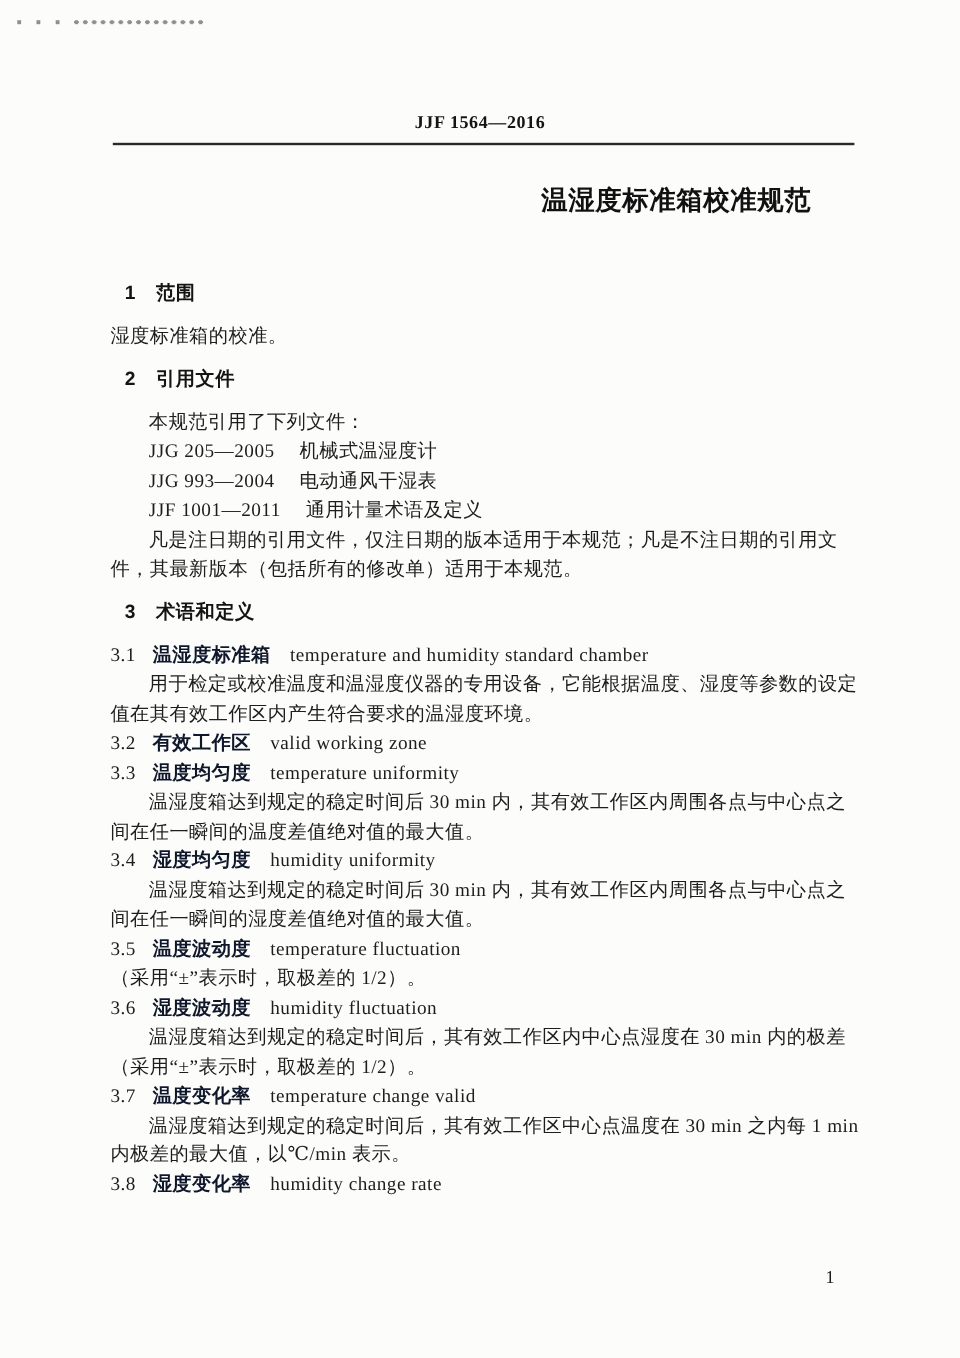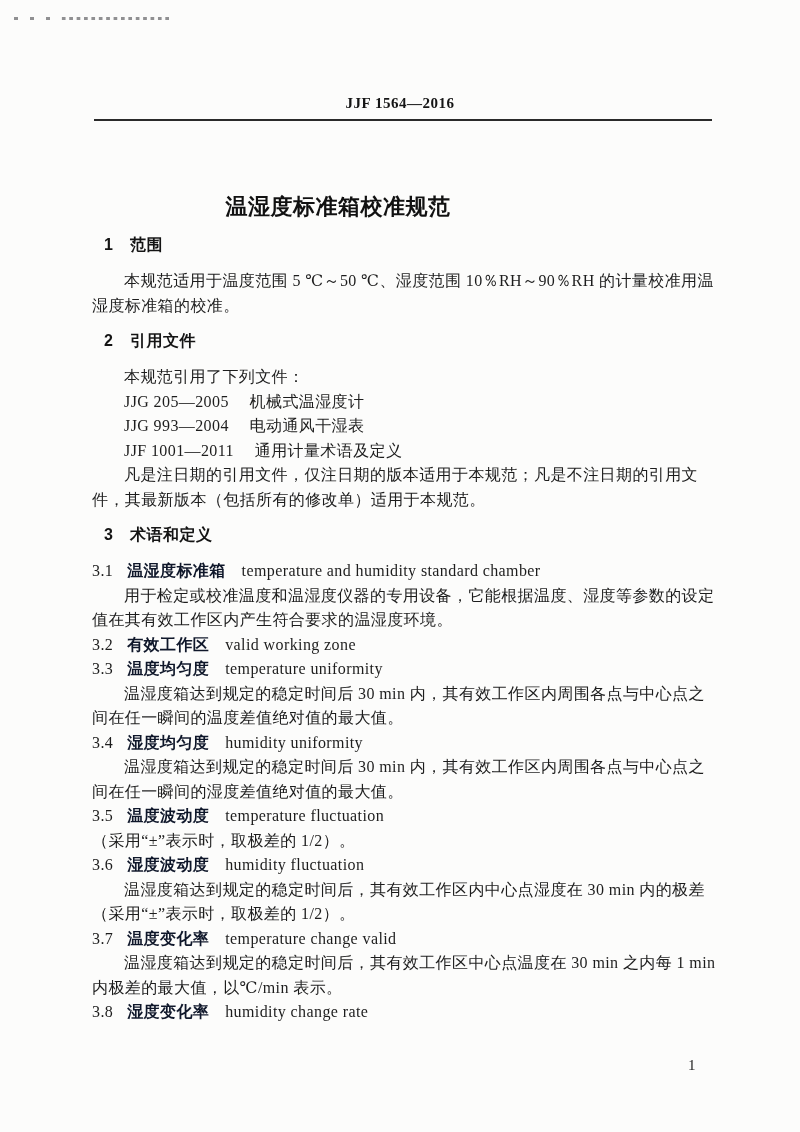--- a/index.html
+++ b/index.html
@@ -45,27 +45,26 @@
   }
   .header-rule {
     position: absolute;
     top: 119px; left: 94px;
     width: 618px; height: 0;
     border-top: 2.5px solid #2a2a2a;
   }
   .doc-title {
     position: absolute;
     top: 152px; left: 0; width: 676px;
-    text-align: center;
+    text-align: right;
     font-family: "Liberation Sans", "DejaVu Sans", sans-serif;
     font-weight: bold;
     font-size: 22px;
     letter-spacing: 0.5px;
     color: #111;
-    margin-top: 40px;
   }
   
   .doc-body {
     position: absolute;
     top: 222px; left: 92px;
     width: 620px;
   }
   .blk {
     font-size: 16px;
     line-height: 24.5px;
@@ -111,21 +110,20 @@
 </div>
 
 <div class="doc-header">JJF 1564—2016</div>
 
 <div class="header-rule"></div>
 
 <div class="doc-title">温湿度标准箱校准规范</div>
 
 <div class="doc-body">
     <div class="blk blk-heading">1　范围</div>
-    <div class="blk blk-line indent">本规范适用于温度范围 5 ℃～50 ℃、湿度范围 10％RH～90％RH 的计量校准用温</div>
     <div class="blk blk-line">湿度标准箱的校准。</div>
     <div class="blk blk-heading">2　引用文件</div>
     <div class="blk blk-line indent">本规范引用了下列文件：</div>
     <div class="blk blk-line indent">JJG 205—2005　 机械式温湿度计</div>
     <div class="blk blk-line indent">JJG 993—2004　 电动通风干湿表</div>
     <div class="blk blk-line indent">JJF 1001—2011　 通用计量术语及定义</div>
     <div class="blk blk-line indent">凡是注日期的引用文件，仅注日期的版本适用于本规范；凡是不注日期的引用文</div>
     <div class="blk blk-line">件，其最新版本（包括所有的修改单）适用于本规范。</div>
     <div class="blk blk-heading">3　术语和定义</div>
     <div class="blk blk-term"><span class="term-num">3.1</span><span class="term-zh">温湿度标准箱</span><span class="term-en">temperature and humidity standard chamber</span></div>

